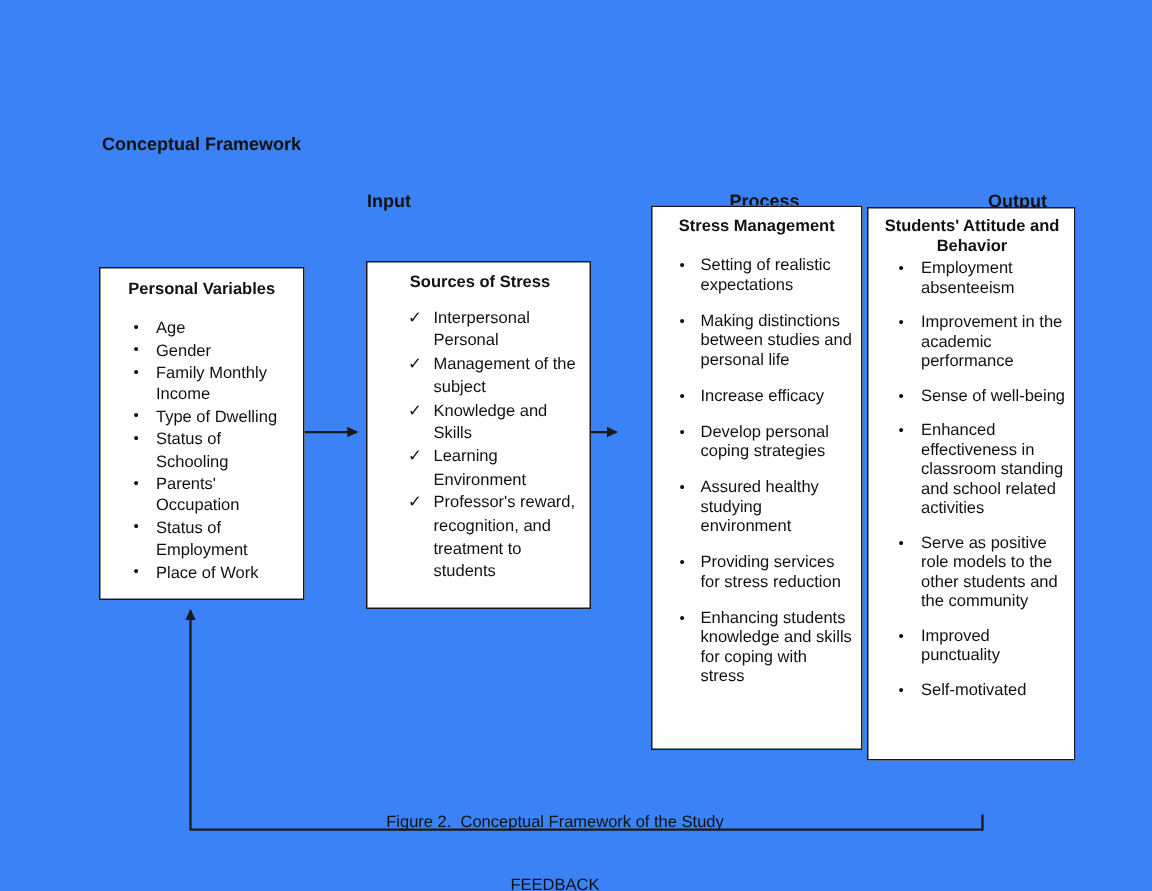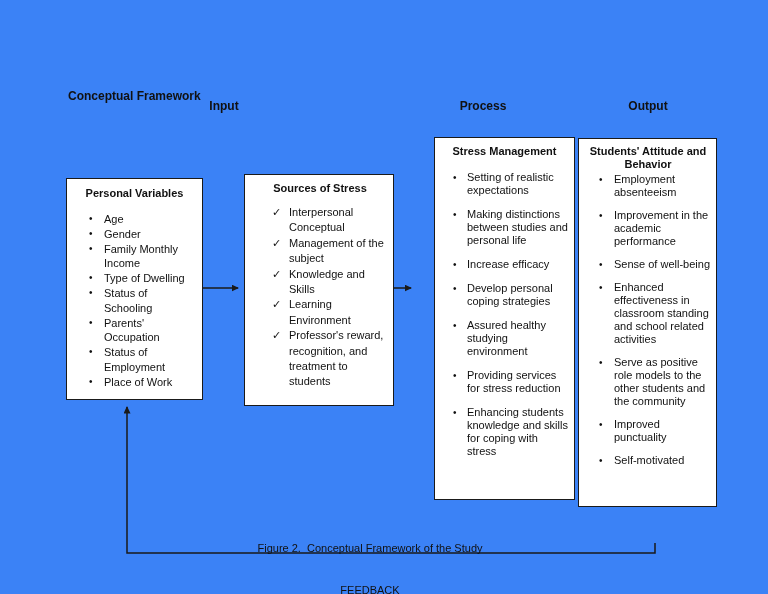--- a/index.html
+++ b/index.html
@@ -12,23 +12,23 @@
     color: #111111;
     overflow: hidden;
   }
   .page-title {
     position: absolute;
     left: 68px; top: 89px;
     font-size: 12px; font-weight: bold;
   }
   .col-header {
     position: absolute;
-    top: 99px;
+    top: 127px;
     font-size: 12px; font-weight: bold;
-    text-align: center;
+    text-align: right;
     width: 100px;
   }
   .col-header.input   { left: 174px; }
   .col-header.process { left: 433px; }
   .col-header.output  { left: 598px; }
 
   .fbox {
     position: absolute;
     border: 1.5px solid #1a1a1a;
     background: #ffffff;
@@ -133,21 +133,21 @@
         <li data-marker="•">Status of Schooling</li>
         <li data-marker="•">Parents' Occupation</li>
         <li data-marker="•">Status of Employment</li>
         <li data-marker="•">Place of Work</li>
       </ul>
   </div>
 
   <div class="fbox box-sos">
     <div class="box-title">Sources of Stress</div>
     <ul>
-        <li data-marker="✓">Interpersonal Conceptual</li>
+        <li data-marker="✓">Interpersonal Personal</li>
         <li data-marker="✓">Management of the subject</li>
         <li data-marker="✓">Knowledge and Skills</li>
         <li data-marker="✓">Learning Environment</li>
         <li data-marker="✓">Professor's reward, recognition, and treatment to students</li>
       </ul>
   </div>
 
   <div class="fbox box-sm">
     <div class="box-title">Stress Management</div>
     <ul>

